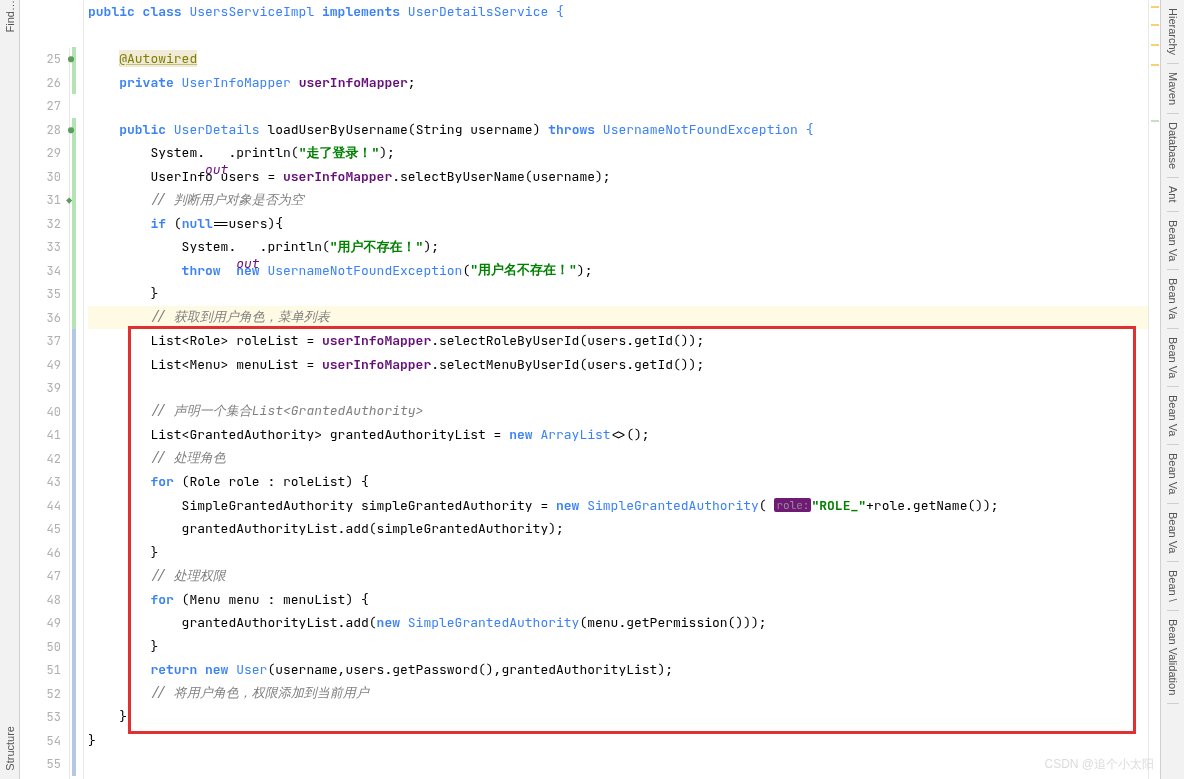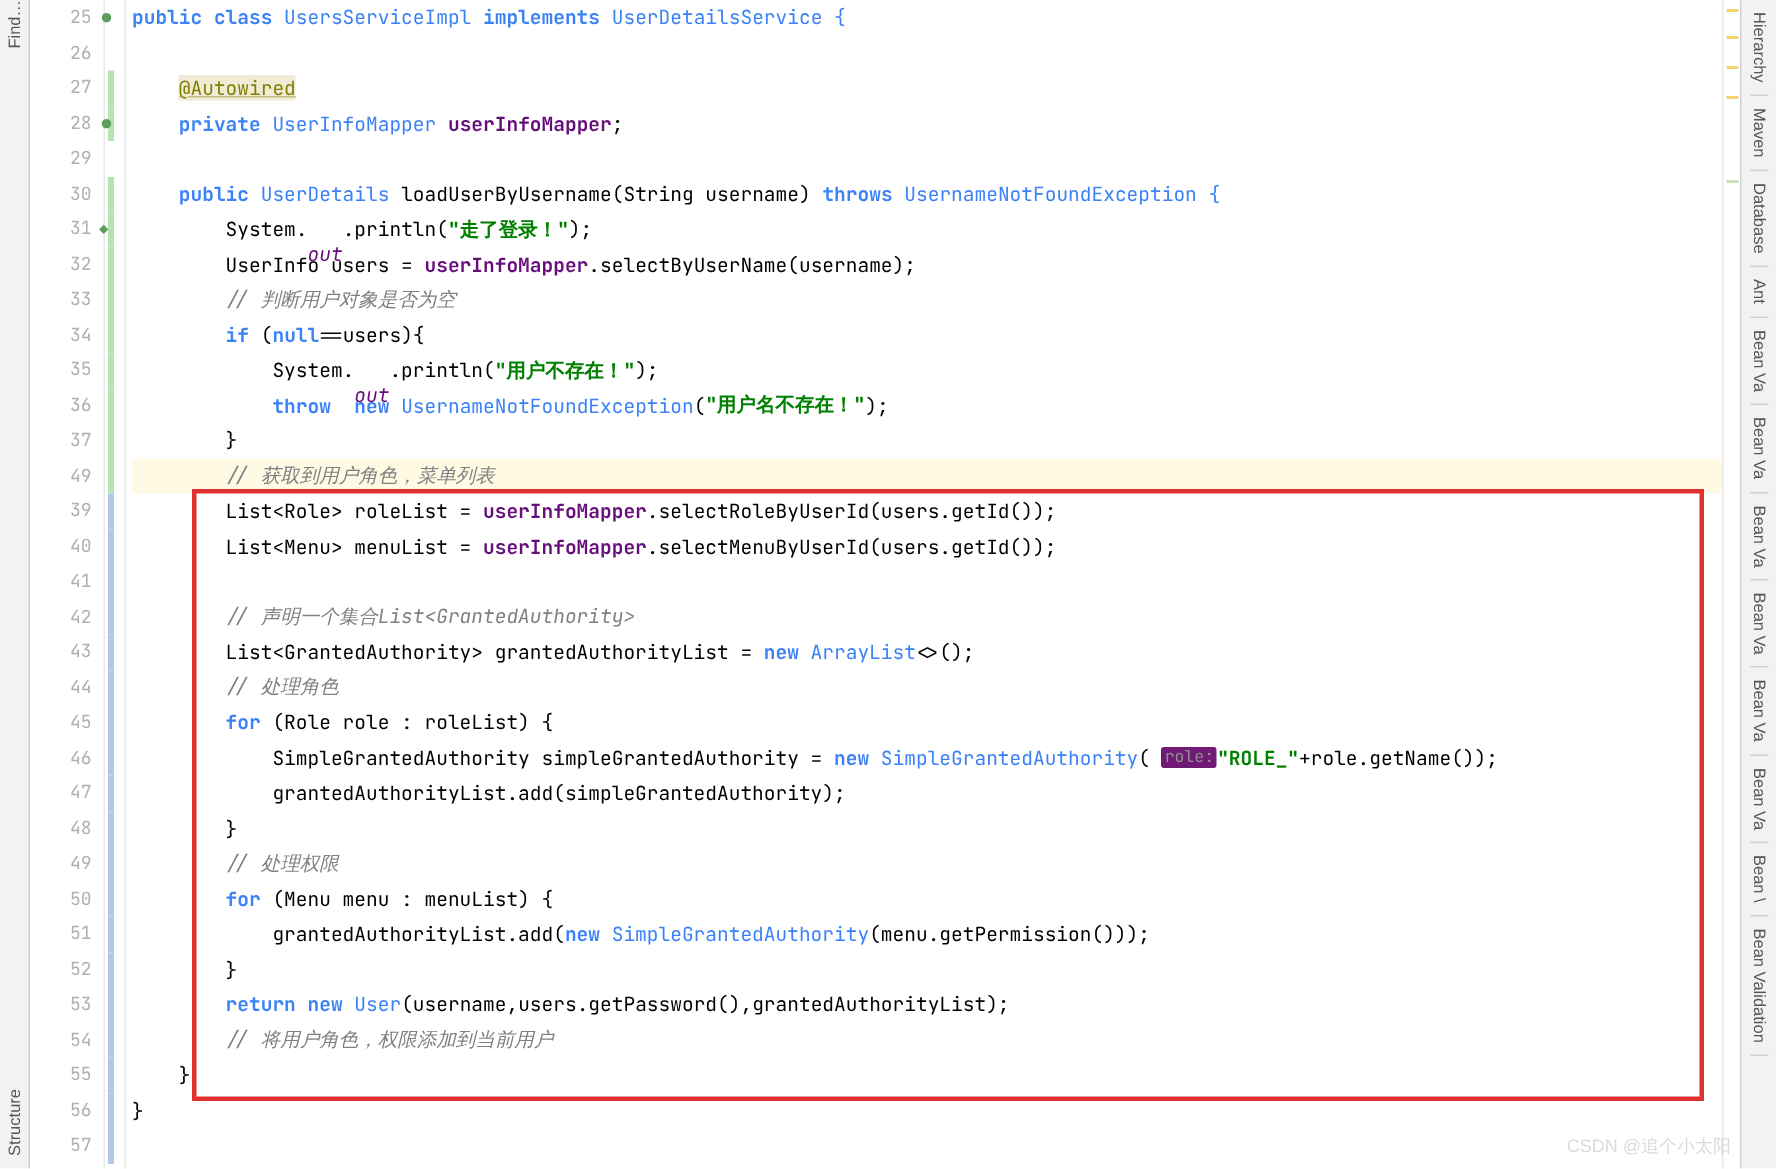--- a/index.html
+++ b/index.html
@@ -31,20 +31,21 @@
     .gutter {
       width: 50px;
       background: #ffffff;
       border-right: 1px solid #e8e8e8;
       text-align: right;
       padding-right: 8px;
       color: #b0b0b0;
       font-size: 12px;
       line-height: 23.5px;
       position: relative;
+      margin-top: 48px;
     }
     .gutter .ln { height: 23.5px; display:flex; align-items:center; justify-content:flex-end; position:relative;}
     .gutter .icn { position:absolute; left:48px; font-size:10px; color:#5c9e5c; }
     .gutter .icn-o { position:absolute; left:46px; font-size:9px; color:#5c9e5c; }
     .margin {
       width: 14px;
       background: #ffffff;
       border-right: 1px solid #e8e8e8;
     }
     .margin .bar { width: 4px; margin-left:2px;}

